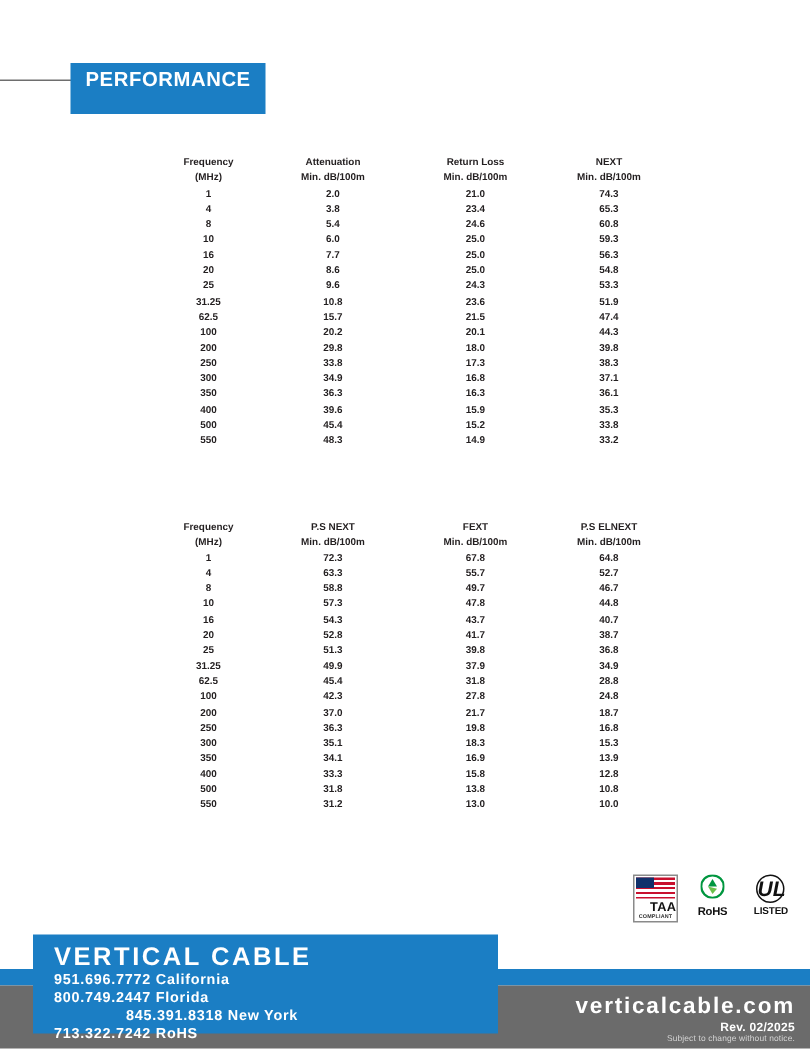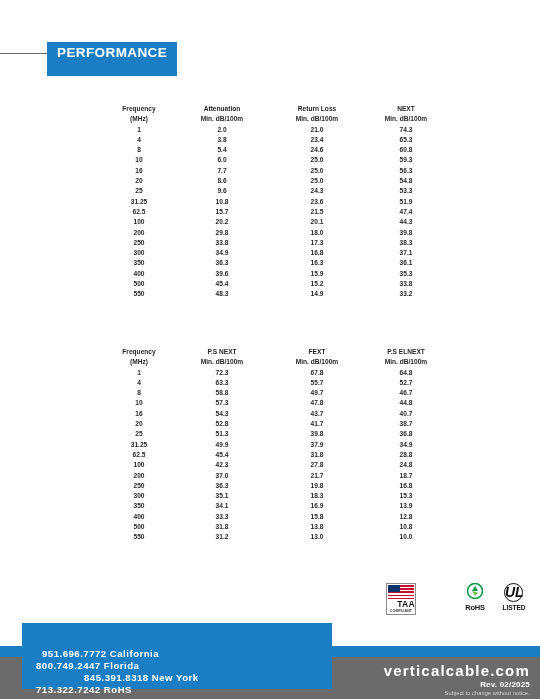--- a/index.html
+++ b/index.html
@@ -120,21 +120,21 @@
   .brand-phone {
     position: absolute;
     left: 14px;
     color: #ffffff;
     font-size: 9.6px;
     font-weight: bold;
     letter-spacing: 0.5px;
     line-height: 12px;
     white-space: nowrap;
   }
-  .brand-phone.p0 { top: 25px; margin-left: 6px; }
+  .brand-phone.p0 { top: 25px; }
   .brand-phone.p1 { top: 37px; }
   .brand-phone.p2 { top: 49px; margin-left: 48px; }
   .brand-phone.p3 { top: 61px; }
 
   .website {
     position: absolute;
     right: 10px;
     top: 48px;
     color: #ffffff;
     font-size: 15px;
@@ -209,21 +209,20 @@
     text-align: center;
     font-size: 3.6px;
     font-weight: bold;
     color: #333;
     letter-spacing: 0.1px;
   }
   .cert-rohs {
     width: 34px;
     height: 32px;
     position: relative;
-    margin-left: 36px;
   }
   .cert-rohs .rohs-sym {
     position: absolute;
     left: 9px; top: 0;
     width: 16px; height: 16px;
   }
   .cert-rohs .rohs-txt {
     position: absolute;
     left: 0; right: 0; bottom: 3px;
     text-align: center;
@@ -545,20 +544,21 @@
     <div class="cert-ul">
       <div class="ul-mark">UL</div>
       <div class="ul-txt">LISTED</div>
     </div>
   </div>
 
   <div class="footer-blue-band"></div>
   <div class="footer-gray"></div>
 
   <div class="footer-blue-box">
+    <div class="brand-name">VERTICAL CABLE</div>
     <div class="brand-phone p0">951.696.7772 California</div>
     <div class="brand-phone p1">800.749.2447 Florida</div>
     <div class="brand-phone p2">845.391.8318 New York</div>
     <div class="brand-phone p3">713.322.7242 RoHS</div>
   </div>
 
   <div class="website">verticalcable.com</div>
   <div class="revision">Rev. 02/2025</div>
   <div class="subject">Subject to change without notice.</div>
 </div>

